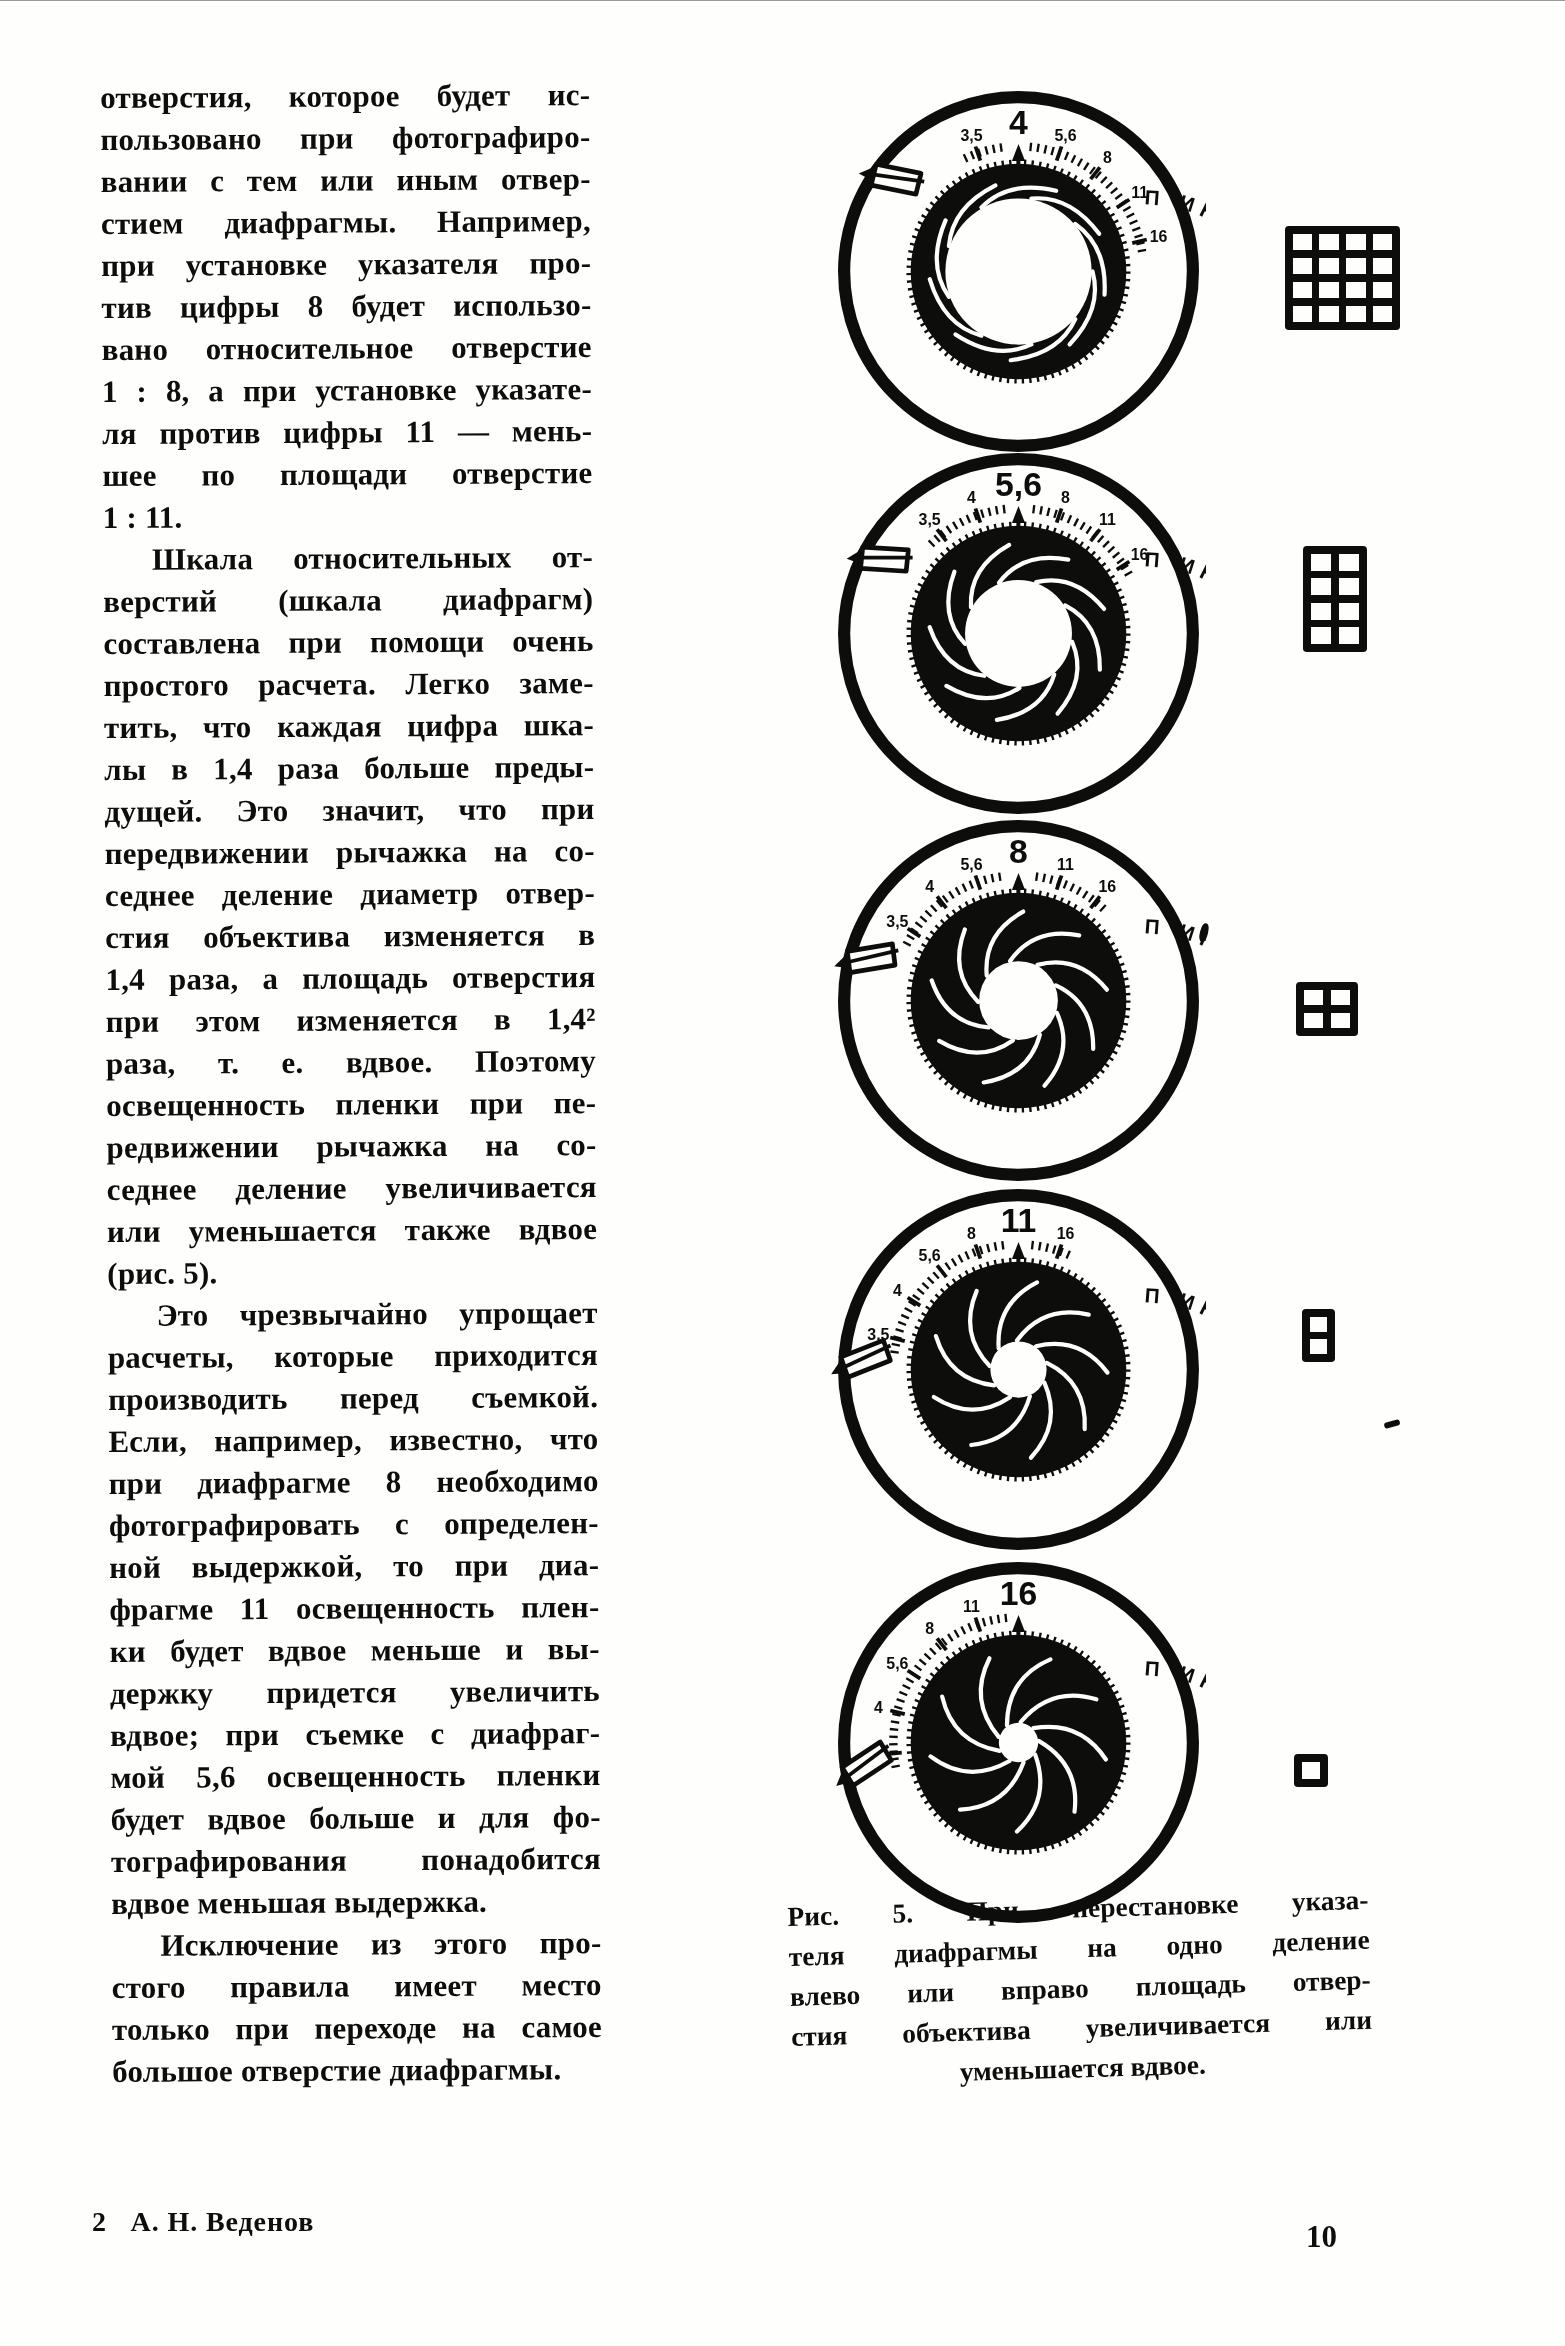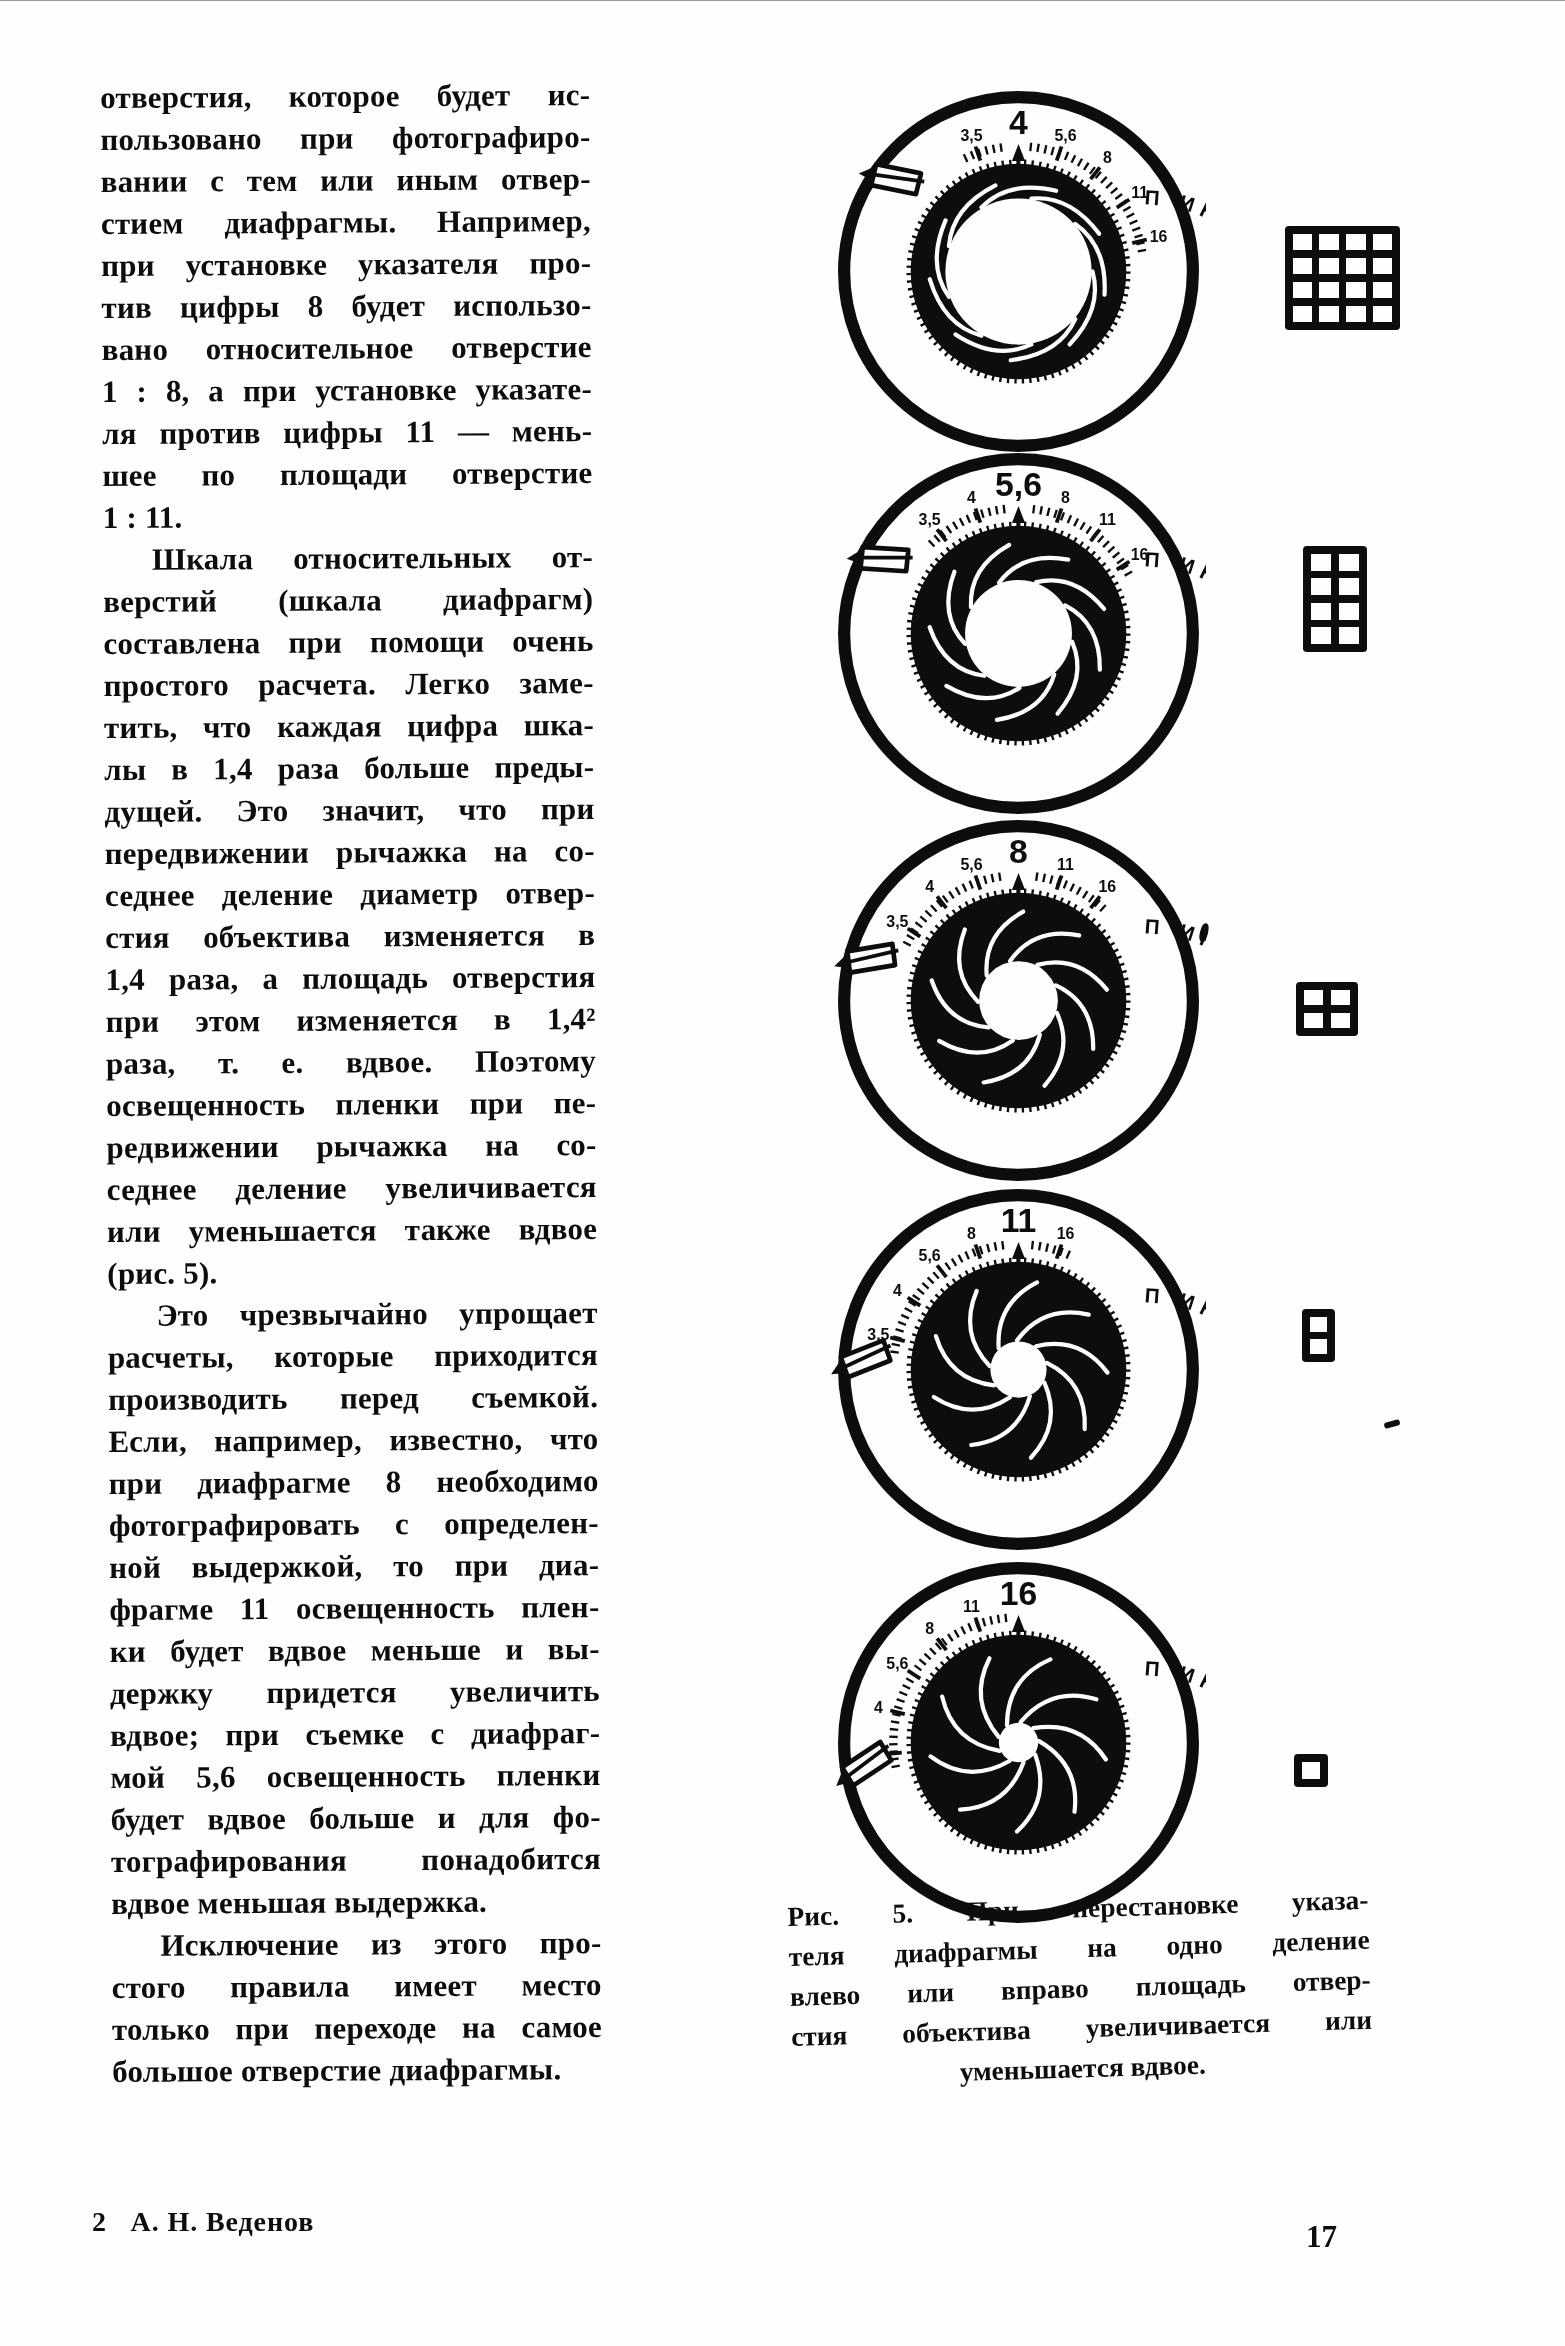--- a/index.html
+++ b/index.html
@@ -463,17 +463,17 @@
       </div>
     </div>
   <div class="caption" id="caption">
       <div class="ln">Рис. 5. При перестановке указа-</div>
       <div class="ln">теля диафрагмы на одно деление</div>
       <div class="ln">влево или вправо площадь отвер-</div>
       <div class="ln">стия объектива увеличивается или</div>
       <div class="ln end center">уменьшается вдвое.</div>
     </div>
   <div class="footer-left">2&nbsp;&nbsp; А. Н. Веденов</div>
-  <div class="page-num">17</div>
+  <div class="page-num">10</div>
   <div class="speck" style="left:1200px;top:922px;width:7.6px;height:19px;border-radius:45%;transform:rotate(14deg);"></div>
   <div class="speck" style="left:1384px;top:1420px;width:16px;height:5.7px;border-radius:2.8px;transform:rotate(-16deg);"></div>
 </div>
 
 
 </body></html>

